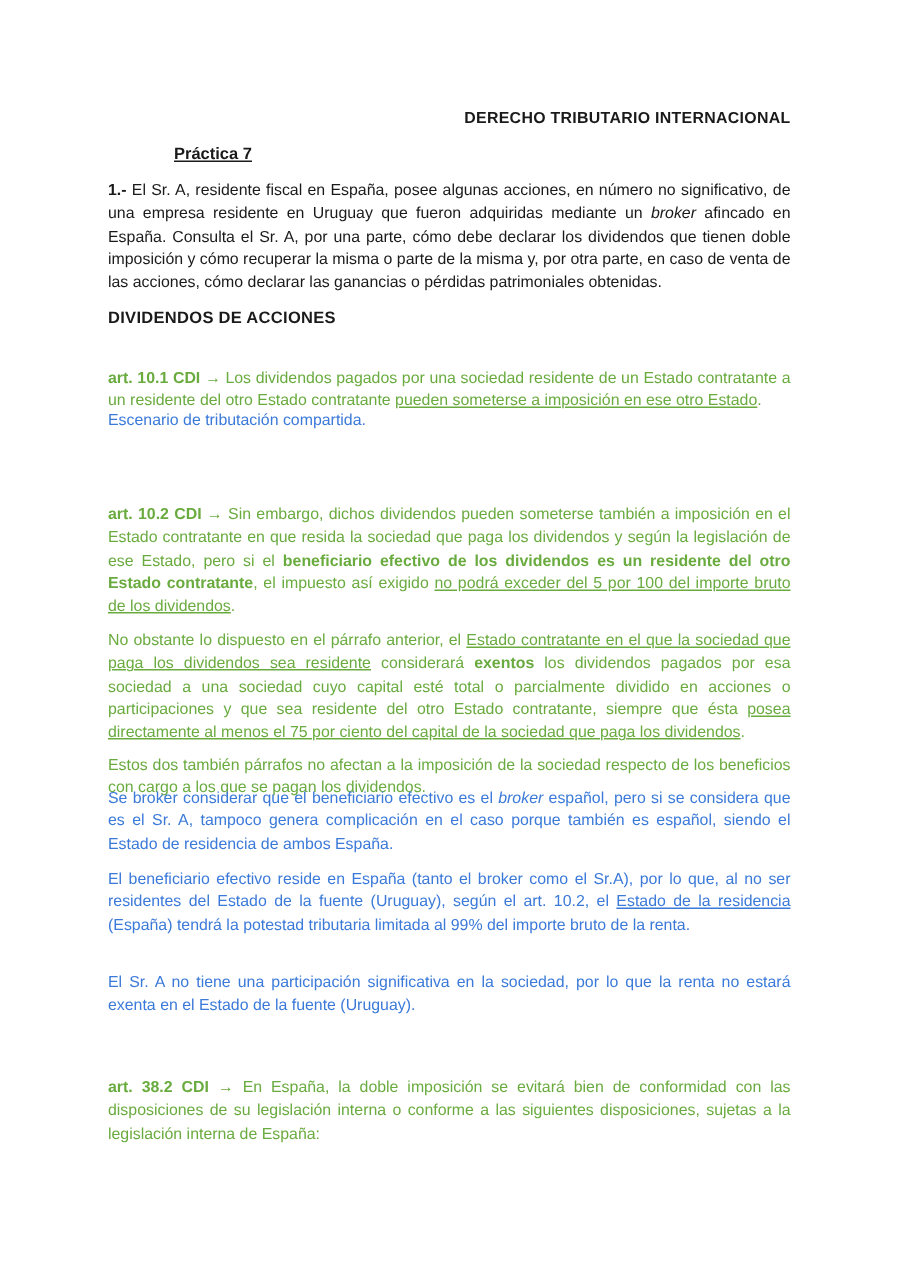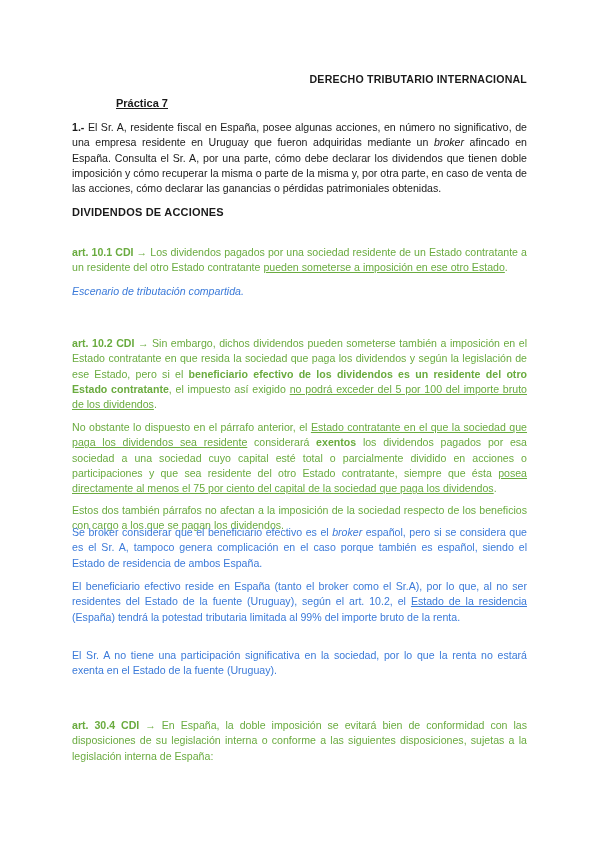--- a/index.html
+++ b/index.html
@@ -20,28 +20,28 @@
 <div class="page">
   <div class="title">DERECHO TRIBUTARIO INTERNACIONAL</div>
   <div class="practica">Práctica 7</div>
 
   <p style="top:120px;"><b>1.-</b><span> El Sr. A, residente fiscal en España, posee algunas acciones, en número no significativo, de una empresa residente en Uruguay que fueron adquiridas mediante un </span><i>broker</i><span> afincado en España. Consulta el Sr. A, por una parte, cómo debe declarar los dividendos que tienen doble imposición y cómo recuperar la misma o parte de la misma y, por otra parte, en caso de venta de las acciones, cómo declarar las ganancias o pérdidas patrimoniales obtenidas.</span></p>
 
   <div class="section">DIVIDENDOS DE  ACCIONES</div>
 
   <p class="green" style="top:229px;"><b>art. 10.1 CDI</b><span> → </span><span>Los dividendos pagados por una sociedad residente de un Estado contratante a un residente del otro Estado contratante </span><span class="u">pueden someterse a imposición en ese otro Estado</span><span>.</span></p>
 
-  <p class="blue" style="top:284px;font-style:italic;">Escenario de tributación compartida.</p>
+  <p class="blue" style="top:273px;">Escenario de tributación compartida.</p>
 
   <p class="green" style="top:320px;"><b>art. 10.2 CDI</b><span> → </span><span> Sin embargo, dichos dividendos pueden someterse también a imposición en el Estado contratante en que resida la sociedad que paga los dividendos y según la legislación de ese Estado, pero si el </span><b>beneficiario efectivo de los dividendos es un residente del otro Estado contratante</b><span>, el impuesto así exigido </span><span class="u">no podrá exceder del 5 por 100 del importe bruto de los dividendos</span><span>.</span></p>
 
   <p class="green" style="top:404px;"><span>No obstante lo dispuesto en el párrafo anterior, el </span><span class="u">Estado contratante en el que la sociedad que paga los dividendos sea residente</span><span> considerará </span><b>exentos</b><span> los dividendos pagados por esa sociedad a una sociedad cuyo capital esté total o parcialmente dividido en acciones o participaciones y que sea residente del otro Estado contratante, siempre que ésta </span><span class="u">posea directamente al menos el 75 por ciento del capital de la sociedad que paga los dividendos</span><span>.</span></p>
 
   <p class="green" style="top:487px;">Estos dos también párrafos no afectan a la imposición de la sociedad respecto de los beneficios con cargo a los que se pagan los dividendos.</p>
 
   <p class="blue" style="top:525px;"><span>Se broker considerar que el beneficiario efectivo es el </span><i>broker</i><span> español, pero si se considera que es el Sr. A, tampoco genera complicación en el caso porque también es español, siendo el Estado de residencia de ambos España.</span></p>
 
   <p class="blue" style="top:579px;"><span>El beneficiario efectivo reside en España (tanto el broker como el Sr.A), por lo que, al no ser residentes del Estado de la fuente (Uruguay), según el art. 10.2, el </span><span class="u">Estado de la residencia</span><span> (España) tendrá la potestad tributaria limitada al 99% del importe bruto de la renta.</span></p>
 
   <p class="blue" style="top:648px;">El Sr. A no tiene una participación significativa en la sociedad, por lo que la renta no estará exenta en el Estado de la fuente (Uruguay).</p>
 
-  <p class="green" style="top:702px;"><b>art. 30.4 CDI</b><span> → </span><span> En España, la doble imposición se evitará bien de conformidad con las disposiciones de su legislación interna o conforme a las siguientes disposiciones, sujetas a la legislación interna de España:</span></p>
+  <p class="green" style="top:702px;"><b>art. 38.2 CDI</b><span> → </span><span> En España, la doble imposición se evitará bien de conformidad con las disposiciones de su legislación interna o conforme a las siguientes disposiciones, sujetas a la legislación interna de España:</span></p>
 </div>
 
 </body></html>

